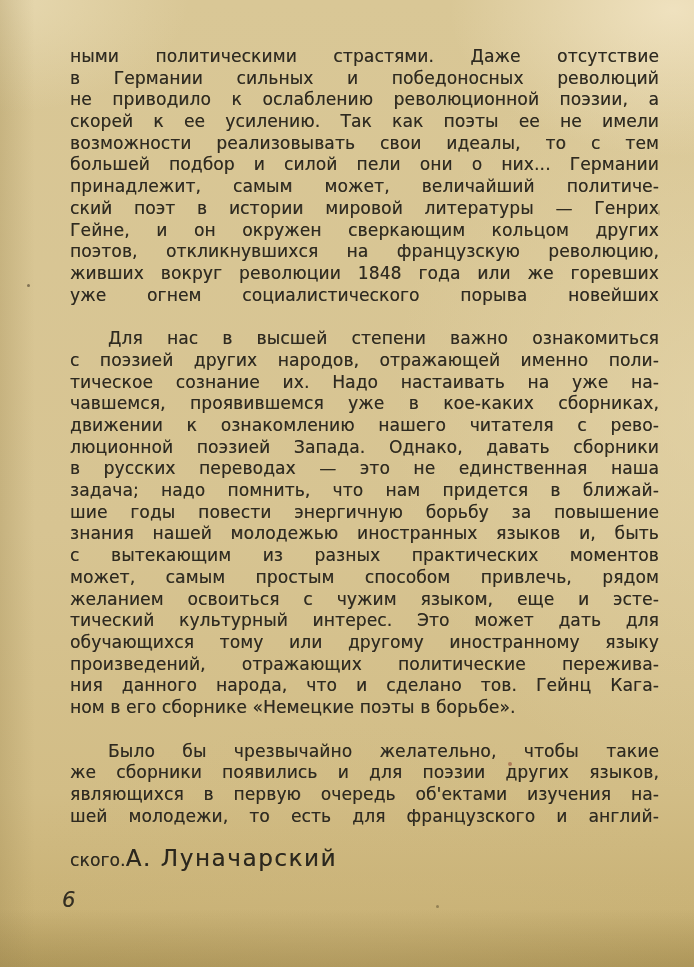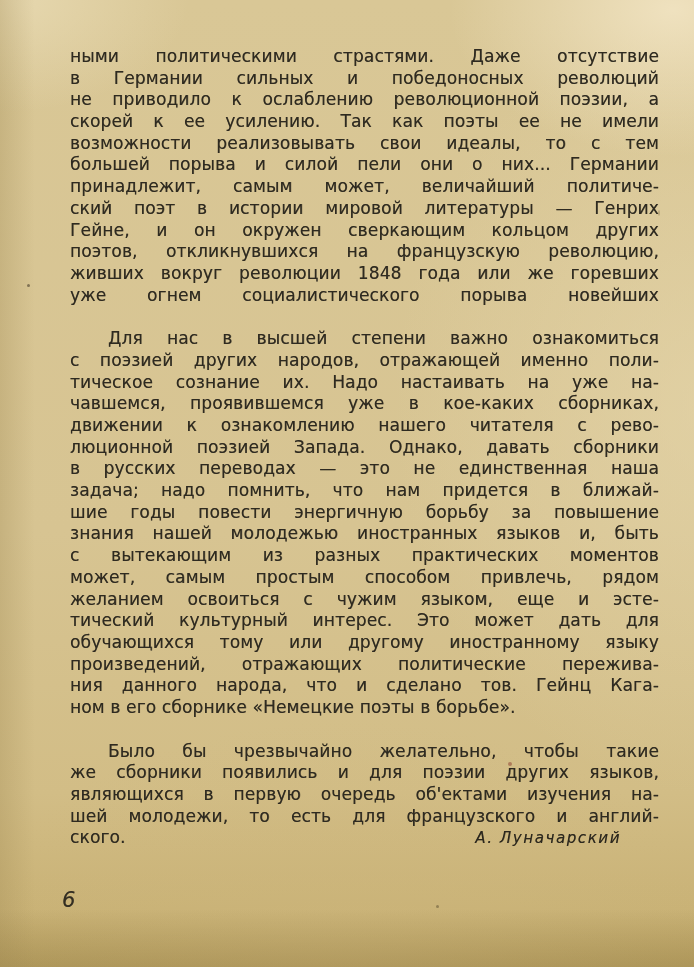--- a/index.html
+++ b/index.html
@@ -30,27 +30,27 @@
     height:21.7px;
     line-height:21.7px;
     white-space:nowrap;
     text-align:justify;
     text-align-last:justify;
   }
   .line.indent{padding-left:38px;margin-top:22px;}
   .line.lastline{text-align-last:left;}
   .line.sigrow{
     display:flex;
-    justify-content:space-between;
+    justify-content:flex-start;
     align-items:baseline;
     white-space:nowrap;
+    margin-top:21px;
   }
   .signature{
-    font-style:italic;
-    font-size:15px;
+    font-size:23px;
     letter-spacing:1.6px;
     padding-right:38px;
     color:#2b271d;
   }
   .page-number{
     position:absolute;
     left:62px; top:888px;
     font-style:italic;
     font-size:21px;
     color:#332e22;
@@ -67,21 +67,21 @@
 
 <div class="page">
   <div class="text-block">
 
     <div class="para">
       <div class="line">ными политическими страстями.  Даже отсутствие</div>
       <div class="line">в Германии сильных и победоносных революций</div>
       <div class="line">не приводило к ослаблению революционной поэзии, а</div>
       <div class="line">скорей к ее усилению. Так как поэты ее не имели</div>
       <div class="line">возможности реализовывать свои идеалы, то с тем</div>
-      <div class="line">большей порыва и силой пели они о них... Германии</div>
+      <div class="line">большей подбор и силой пели они о них... Германии</div>
       <div class="line">принадлежит, самым может, величайший политиче-</div>
       <div class="line">ский поэт в истории мировой литературы — Генрих</div>
       <div class="line">Гейне, и он окружен сверкающим кольцом других</div>
       <div class="line">поэтов, откликнувшихся на французскую революцию,</div>
       <div class="line">живших вокруг революции 1848 года или же горевших</div>
       <div class="line">уже огнем социалистического порыва новейших</div>
     </div>
 
     <div class="para">
       <div class="line indent">Для нас в высшей степени важно ознакомиться</div>

